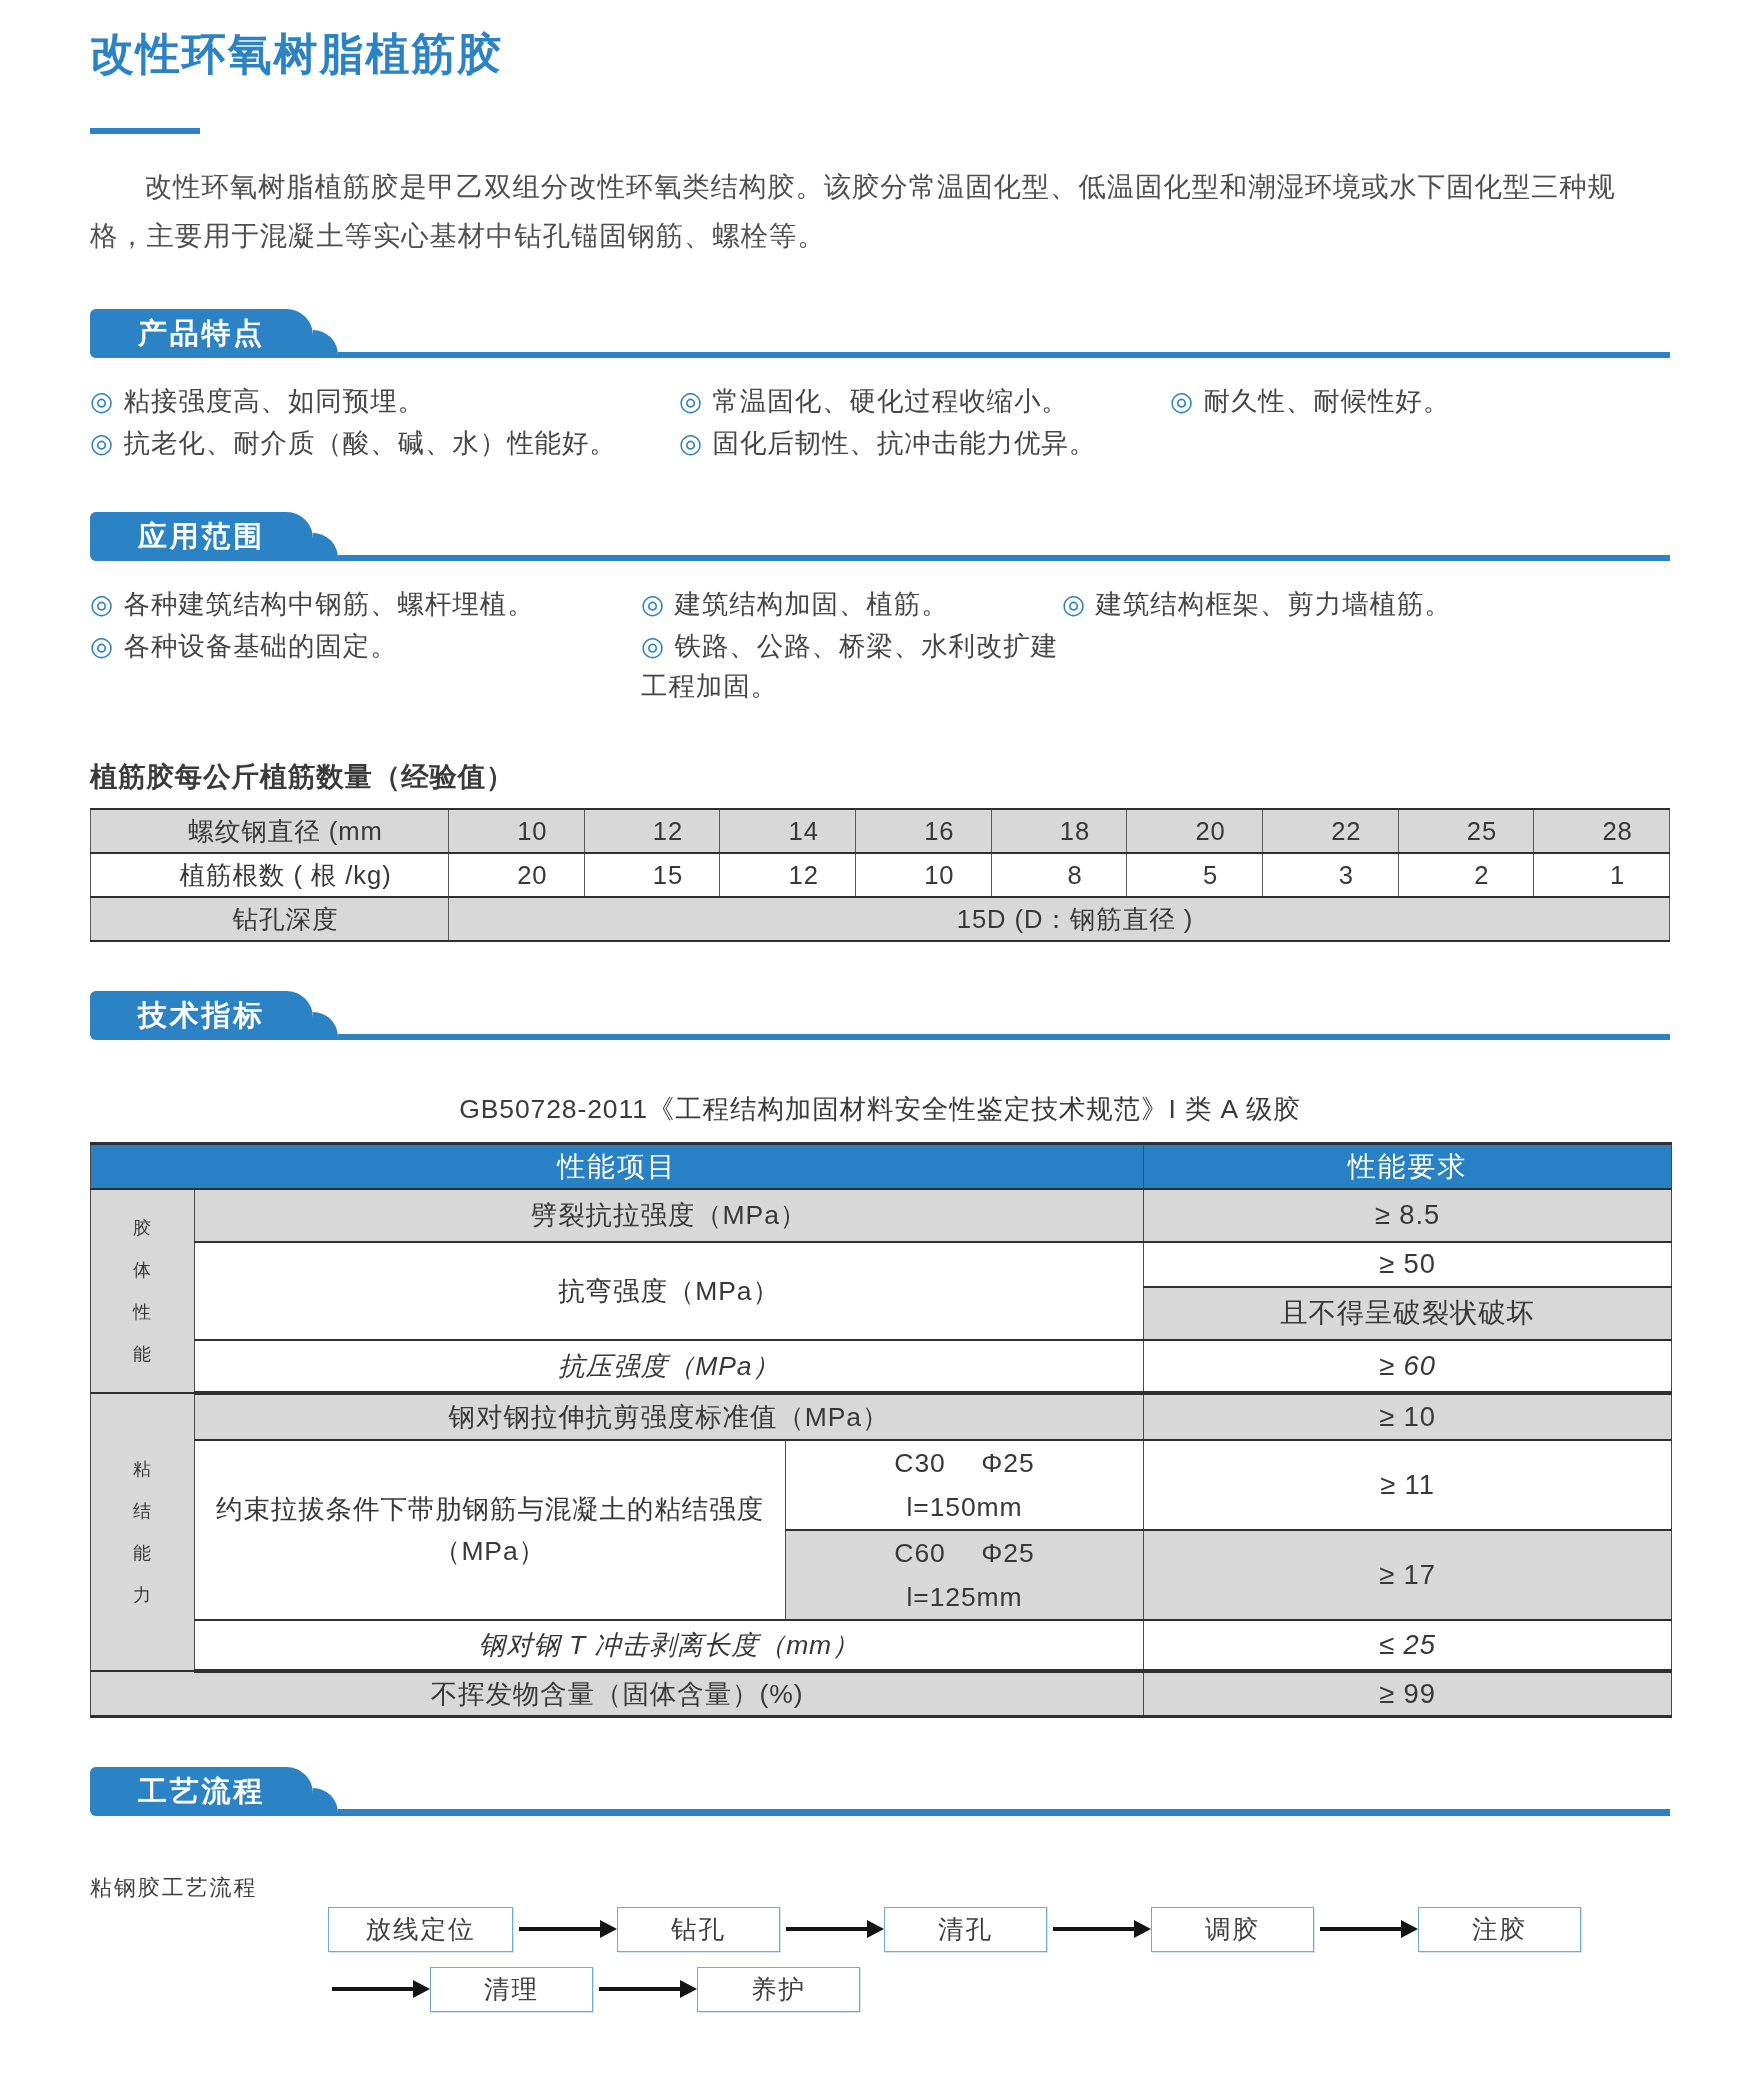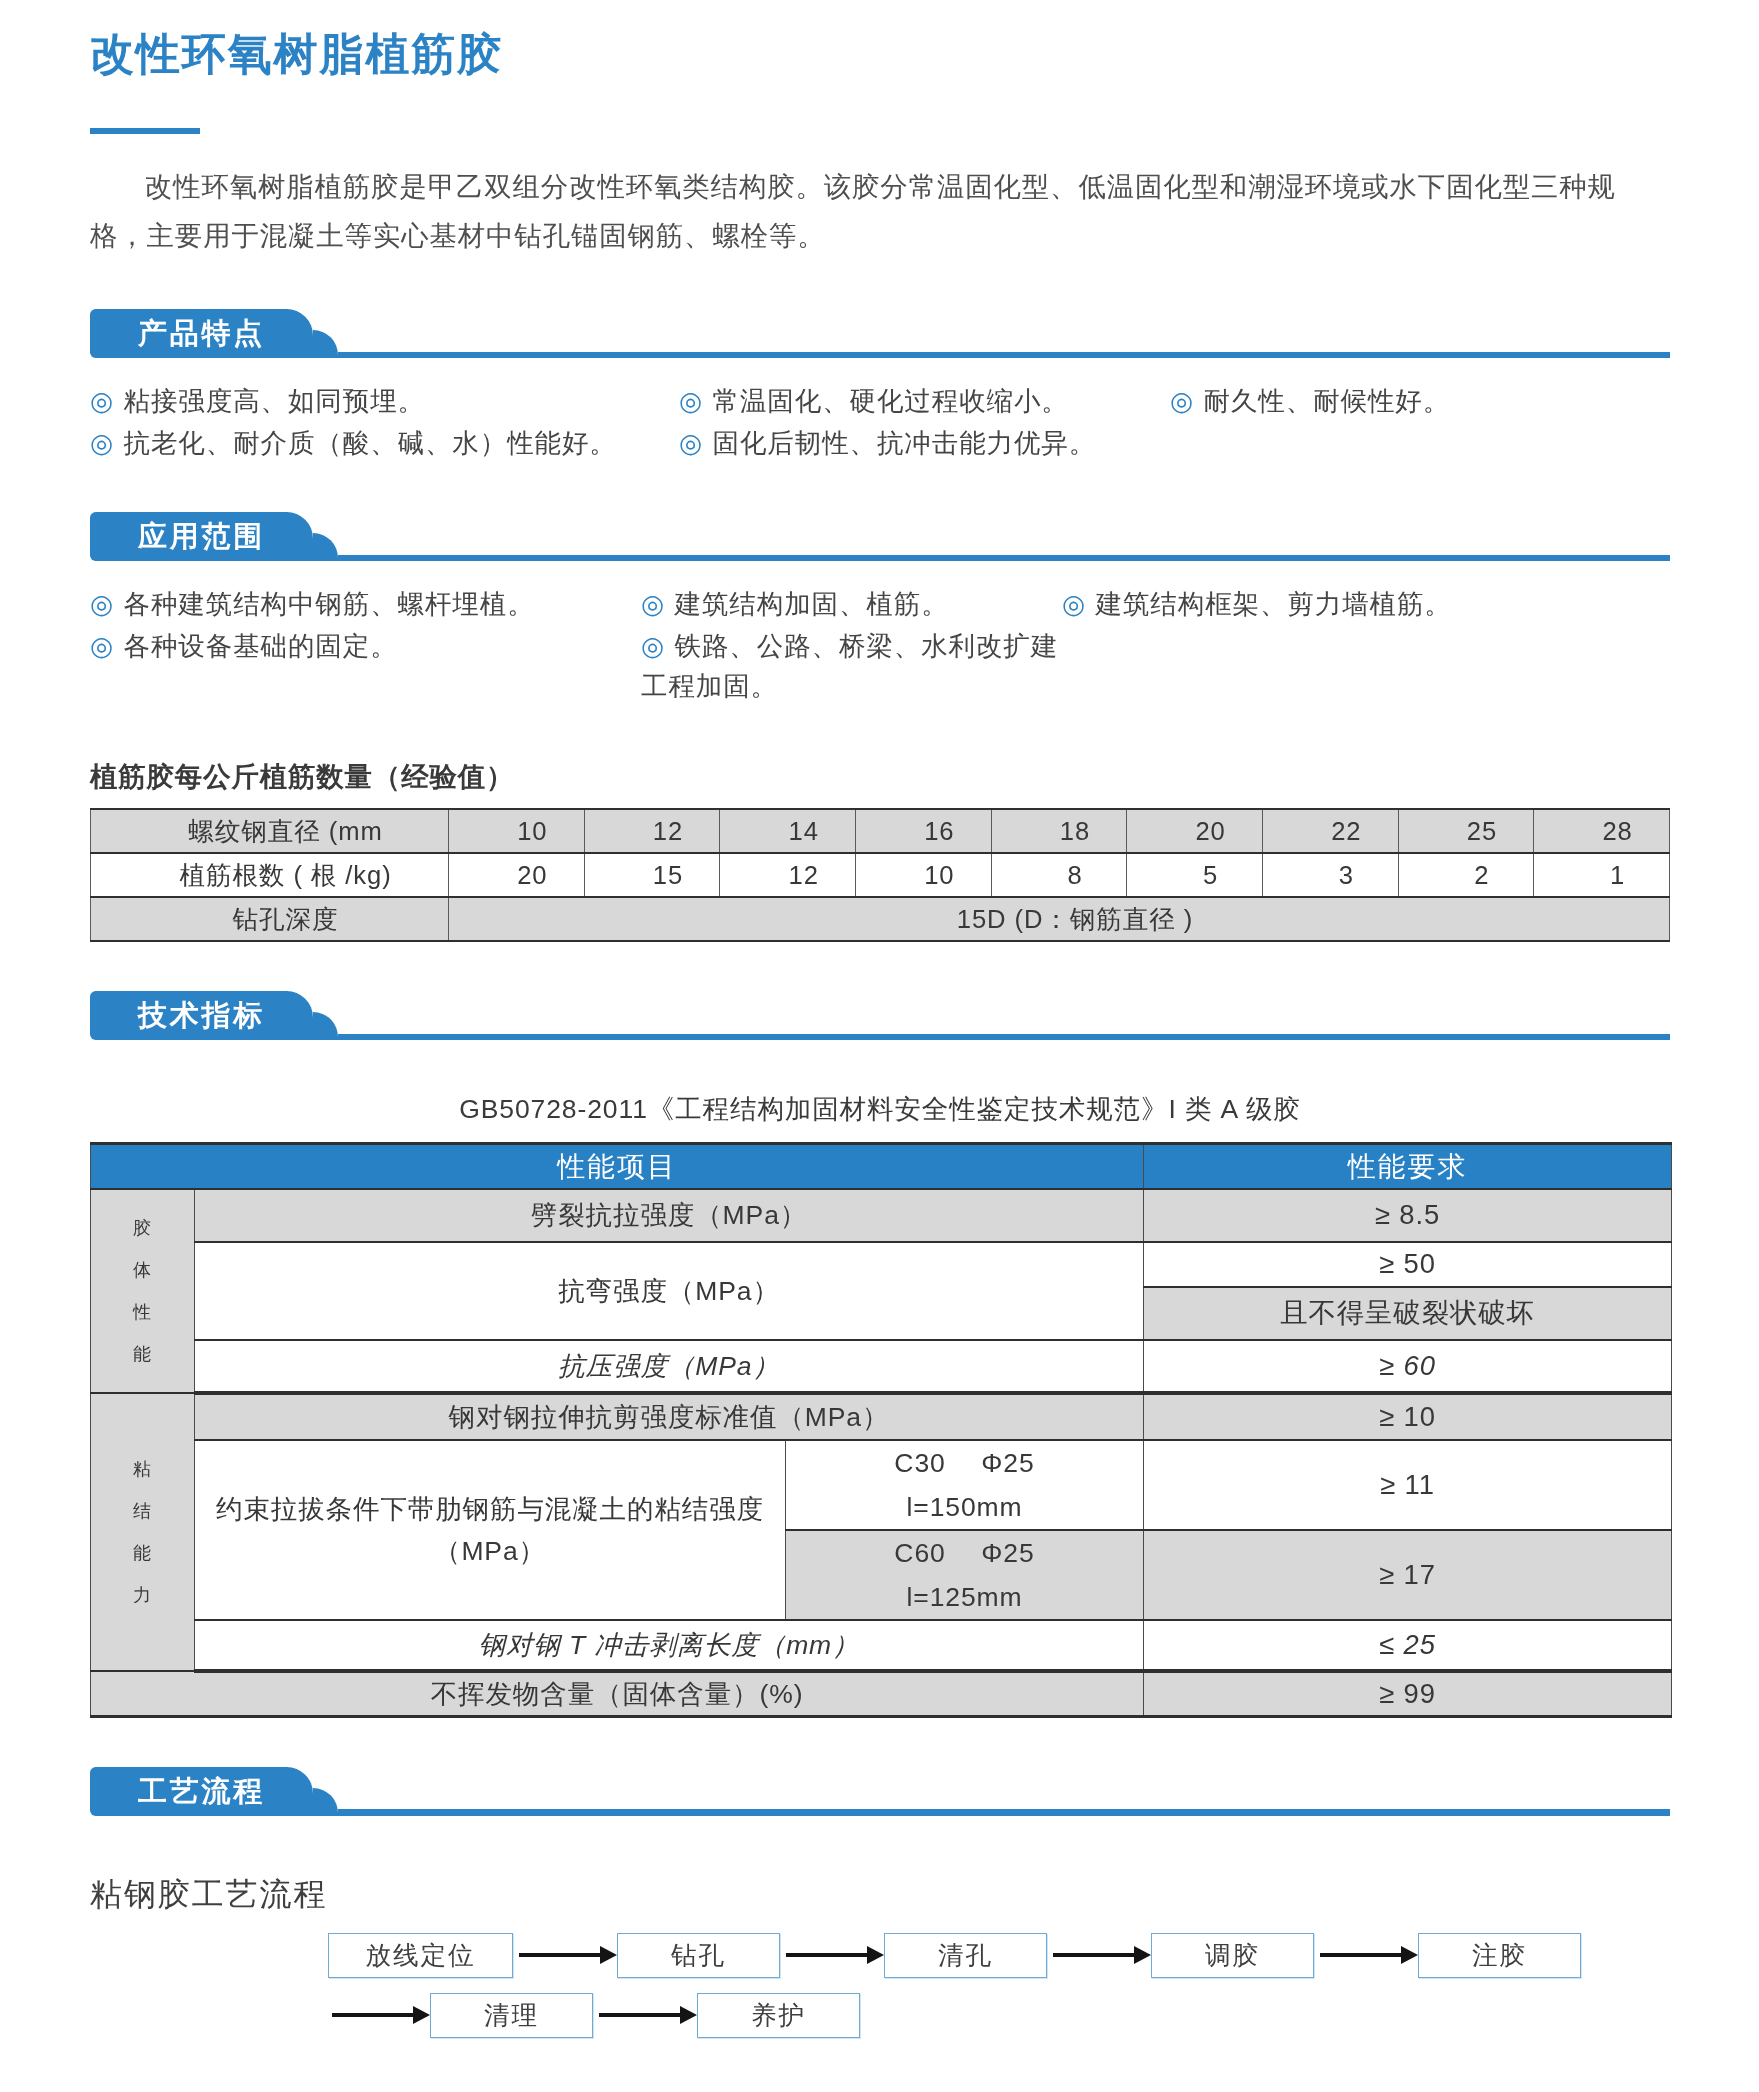--- a/index.html
+++ b/index.html
@@ -81,23 +81,23 @@
   .r-flex-a td{height:45px;}
   .r-flex-b td{height:53px;}
   .r-comp td{height:53px;}
   .r-shear td{height:47px;}
   .r-bond td{height:79px;}
   .r-peel td{height:51px;}
   .r-nonv td{height:45px;}
   .group-sep td{border-bottom:4.7px solid var(--line-dark);font-style:italic;}
 
   .process{position:relative;margin-top:57px;}
-  .process-label{font-size:32px;color:#3f3f3f;letter-spacing:1.9px;}
+  .process-label{font-size:22px;color:#3f3f3f;letter-spacing:1.9px;}
   .flow-row{display:flex;align-items:center;}
-  .flow-row1{margin-left:238px;margin-top:16px;}
+  .flow-row1{margin-left:238px;margin-top:4px;}
   .flow-row2{margin-left:236px;margin-top:15px;}
   .flow-box{
     height:45px;border:1.9px solid var(--box-blue);background:#fff;
     display:flex;align-items:center;justify-content:center;
     font-size:25.6px;color:#3f3f3f;letter-spacing:1.9px;
     box-shadow:0.9px 0.9px 0 #cfe0ee;
   }
   .fw1{width:185px;}
   .fw2{width:163px;}
   .flow-arrow{width:104px;height:45px;display:flex;align-items:center;}

